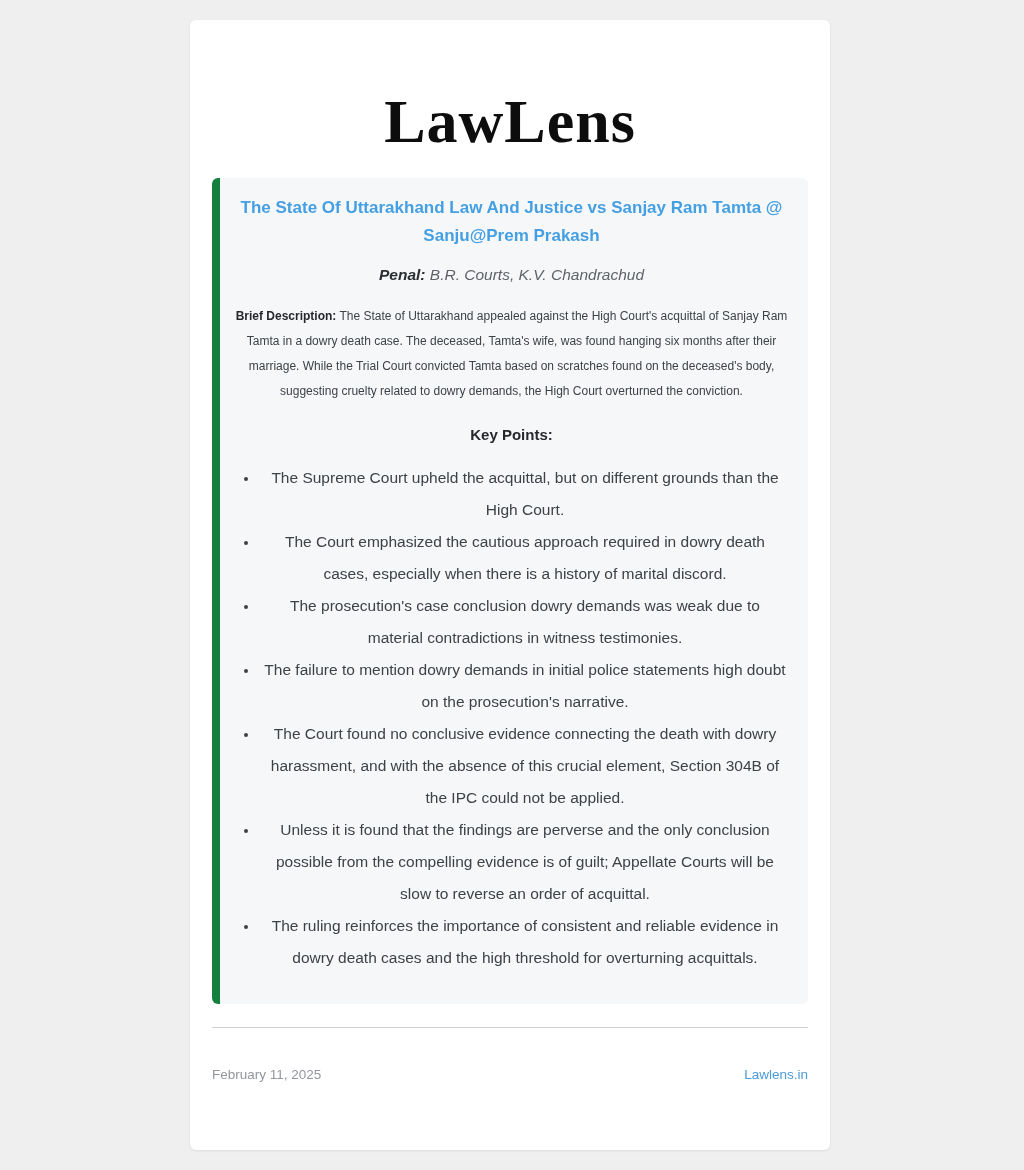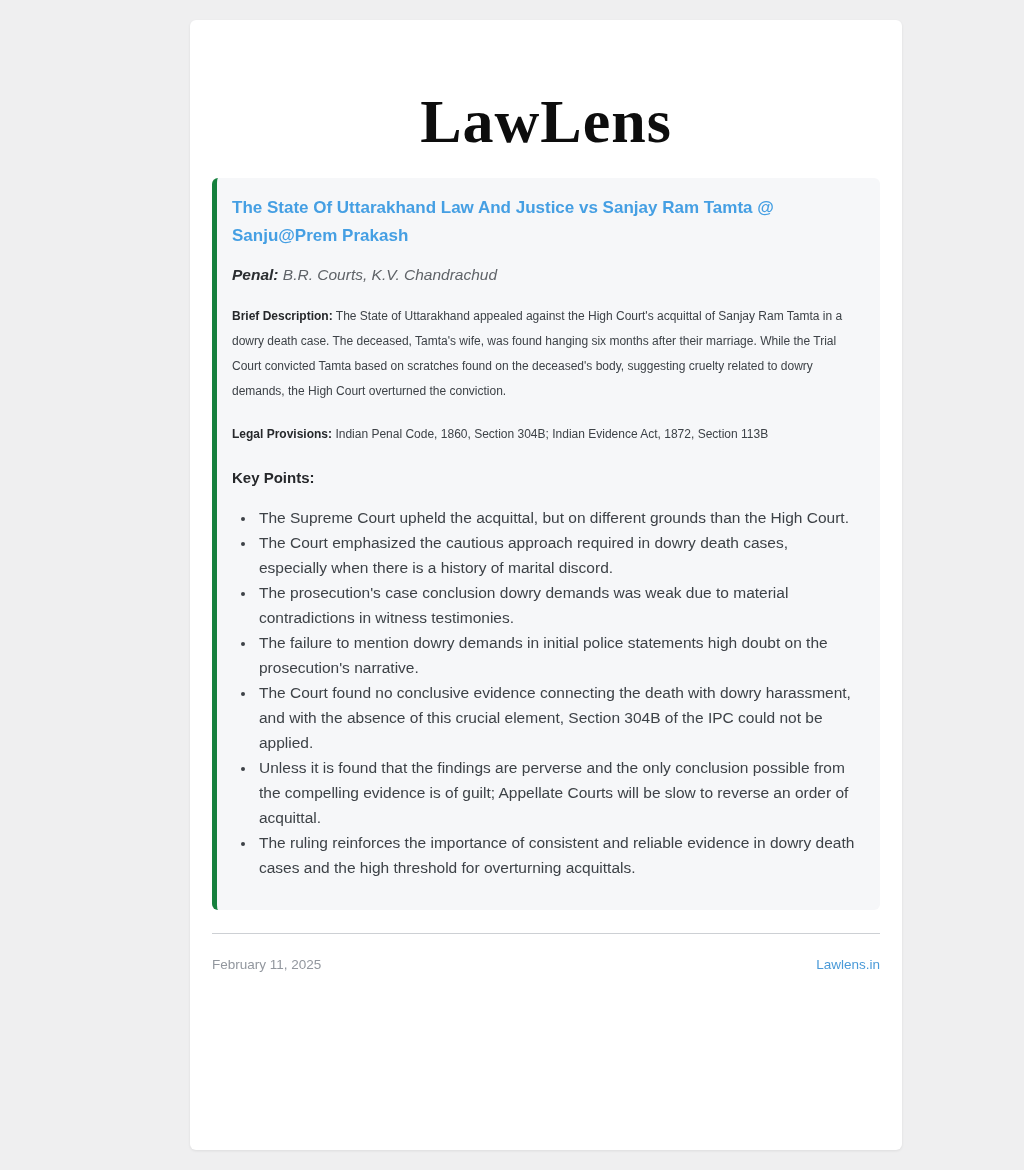--- a/index.html
+++ b/index.html
@@ -13,21 +13,21 @@
     width: 1024px;
     height: 1170px;
     margin: 0 auto;
     background: #efeff0;
     position: relative;
   }
   .sheet {
     position: absolute;
     left: 190px;
     top: 20px;
-    width: 712px;
+    width: 640px;
     height: 1130px;
     background: #ffffff;
     border-radius: 6px;
     box-shadow: 0 1px 3px rgba(0,0,0,0.08);
     padding: 50px 22px 30px 22px;
   }
   .brand {
     margin: 20px 0 0 0;
     text-align: center;
     font-family: "Liberation Serif", "DejaVu Serif", serif;
@@ -42,23 +42,24 @@
     text-align: center;
     font-family: "Liberation Serif", "DejaVu Serif", serif;
     font-weight: 400;
     font-size: 29px;
     line-height: 1.0;
     color: #4a90d3;
   }
   .brief-card {
     margin-top: 26px;
     background: #f6f7f9;
-    border-left: 5px solid #15803d;
+    border-left: 8px solid #15803d;
     border-radius: 6px;
     padding: 16px 20px 30px 15px;
+    text-align: center;
   }
   .case-title {
     margin: 0;
     font-size: 17px;
     font-weight: bold;
     line-height: 28px;
     color: #459fe3;
   }
   .bench-line {
     margin-top: 14px;
@@ -81,32 +82,32 @@
     line-height: 25px;
     color: #26282b;
     font-weight: bold;
   }
   ul.key-points {
     margin: 10px 0 0 0;
     padding-left: 24px;
   }
   ul.key-points li {
     font-size: 15.5px;
-    line-height: 25px;
+    line-height: 32px;
     color: #3d4247;
     padding-left: 3px;
   }
   ul.key-points li::marker { color: #3d4247; font-size: 14px; }
   .footer-rule {
     border: none;
     border-top: 1px solid #cdd0d4;
     margin: 23px 0 0 0;
   }
   .footer-row {
-    margin-top: 23px;
+    margin-top: 39px;
     display: flex;
     justify-content: space-between;
     align-items: center;
     font-size: 13.5px;
   }
   .footer-date { color: #92979e; }
   .footer-site {
     color: #4a9ad8;
     text-decoration: none;
     cursor: pointer;
@@ -122,21 +123,20 @@
 
 
     <div class="brief-card">
 
       <h3 class="case-title">The State Of Uttarakhand Law And Justice vs Sanjay Ram Tamta @ Sanju@Prem Prakash</h3>
 
       <p class="bench-line"><b>Penal:</b> <span>B.R. Courts, K.V. Chandrachud</span></p>
 
       <p class="para"><b>Brief Description:</b> <span>The State of Uttarakhand appealed against the High Court's acquittal of Sanjay Ram Tamta in a dowry death case. The deceased, Tamta's wife, was found hanging six months after their marriage. While the Trial Court convicted Tamta based on scratches found on the deceased's body, suggesting cruelty related to dowry demands, the High Court overturned the conviction.</span></p>
 
-      <p class="para"><b>Legal Provisions:</b> <span>Indian Penal Code, 1860, Section 304B; Indian Evidence Act, 1872, Section 113B</span></p>
 
       <p class="kp-heading">Key Points:</p>
 
       <ul class="key-points">
         <li>The Supreme Court upheld the acquittal, but on different grounds than the High Court.</li>
         <li>The Court emphasized the cautious approach required in dowry death cases, especially when there is a history of marital discord.</li>
         <li>The prosecution's case conclusion dowry demands was weak due to material contradictions in witness testimonies.</li>
         <li>The failure to mention dowry demands in initial police statements high doubt on the prosecution's narrative.</li>
         <li>The Court found no conclusive evidence connecting the death with dowry harassment, and with the absence of this crucial element, Section 304B of the IPC could not be applied.</li>
         <li>Unless it is found that the findings are perverse and the only conclusion possible from the compelling evidence is of guilt; Appellate Courts will be slow to reverse an order of acquittal.</li>

